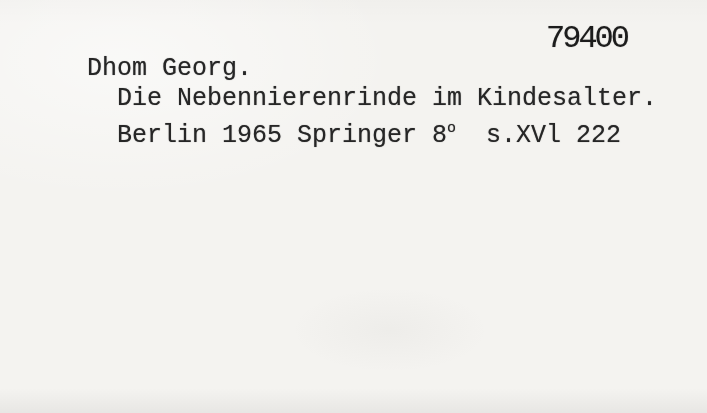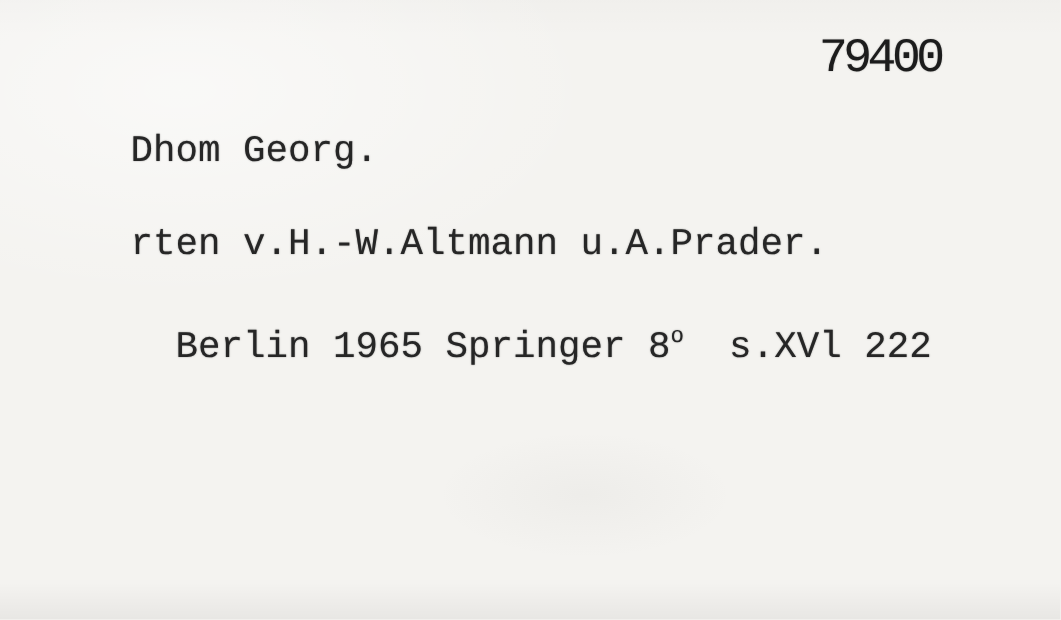--- a/index.html
+++ b/index.html
@@ -38,36 +38,35 @@
     position: absolute;
     left: 87px;
     top: 54px;
     font-size: 25px;
     line-height: 30px;
     color: #262626;
   }
   .line {
     white-space: pre;
     text-shadow: 0 0 1px rgba(38,38,38,0.55);
-    margin-top: 32px;
   }
   .line.indent {
     padding-left: 30px;
   }
   .sup {
     display: inline-block;
     font-size: 15px;
     vertical-align: 10px;
     text-shadow: 0 0 1px rgba(38,38,38,0.55);
   }
 </style>
 </head>
 <body>
 
 <div class="paper"></div>
 
 <div class="catalog-number">79400</div>
 
 <div class="text-block">
   <div class="line">Dhom Georg.</div>
-  <div class="line">rten v.H.-W.Altmann u.A.Prader.</div>
+  <div class="line indent">Die Nebennierenrinde im Kindesalter.</div>
   <div class="line indent"><span>Berlin 1965 Springer 8</span><span class="sup">o</span><span>  s.XVl 222</span></div>
 </div>
 
 </body></html>

